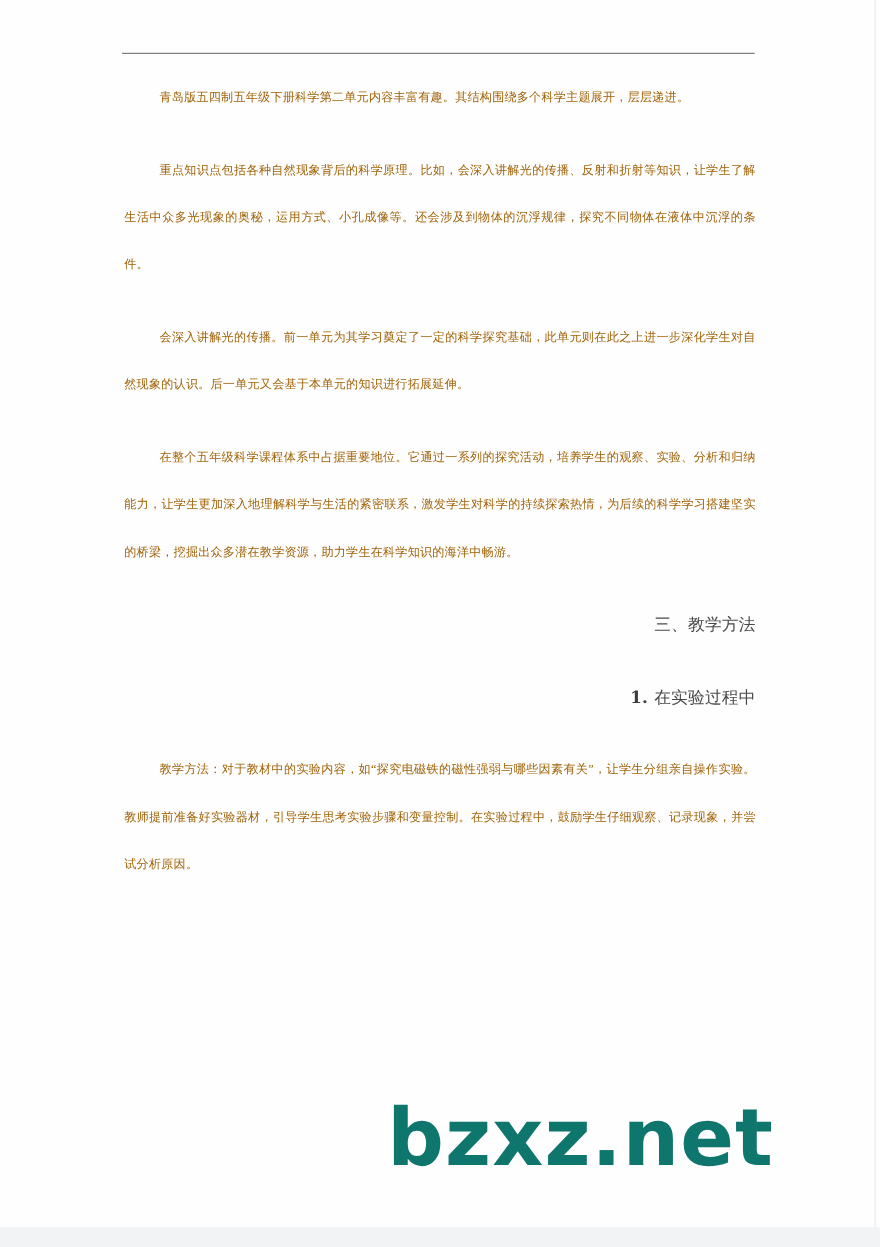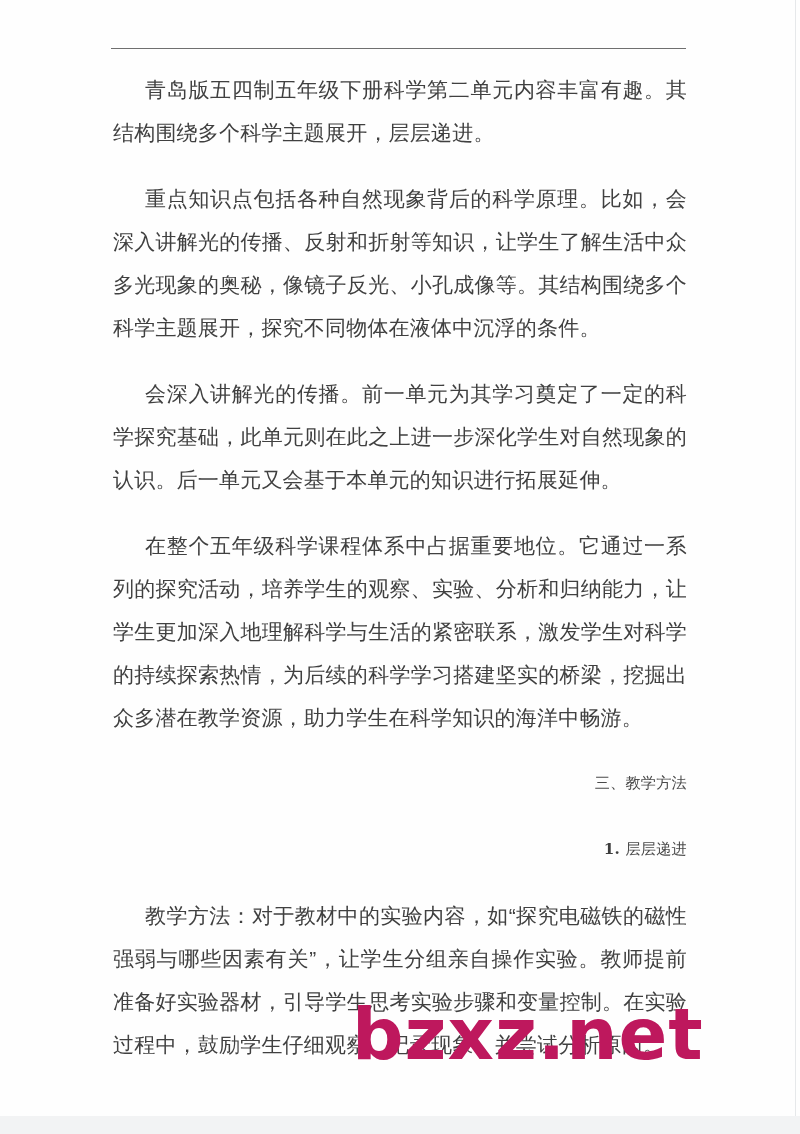--- a/index.html
+++ b/index.html
@@ -57,28 +57,28 @@
   
   .content {
     position: absolute;
     left: 113px;
     top: 68px;
     width: 574px;
   }
 
   .para {
     margin: 0 0 23px 0;
-    font-size: 21px;
+    font-size: 11px;
     line-height: 43px;
-    color: #404040;
+    color: #a16207;
     text-align: justify;
     text-justify: inter-ideograph;
     text-indent: 32px;
     letter-spacing: 0.2px;
-    font-family: Liberation Sans, sans-serif;
+    font-family: Liberation Serif, serif;
   }
 
   .para:last-child {
     margin-bottom: 0;
   }
 
   .heading {
     margin: 0 0 23px 0;
     font-size: 15.2px;
     line-height: 43px;
@@ -99,46 +99,46 @@
 
   
   .watermark {
     position: absolute;
     left: 352px;
     top: 998px;
     font-family: "DejaVu Sans", "Liberation Sans", sans-serif;
     font-size: 72px;
     font-weight: bold;
     letter-spacing: 1px;
-    color: #be185d;
+    color: #0f766e;
     line-height: 1;
     user-select: none;
     white-space: nowrap;
   }
 </style>
 </head>
 <body>
 
 <div class="page">
 
   <div class="header-rule"></div>
 
   <div class="content">
 
     <p class="para">青岛版五四制五年级下册科学第二单元内容丰富有趣。其结构围绕多个科学主题展开，层层递进。</p>
 
-    <p class="para">重点知识点包括各种自然现象背后的科学原理。比如，会深入讲解光的传播、反射和折射等知识，让学生了解生活中众多光现象的奥秘，像镜子反光、小孔成像等。其结构围绕多个科学主题展开，探究不同物体在液体中沉浮的条件。</p>
+    <p class="para">重点知识点包括各种自然现象背后的科学原理。比如，会深入讲解光的传播、反射和折射等知识，让学生了解生活中众多光现象的奥秘，运用方式、小孔成像等。还会涉及到物体的沉浮规律，探究不同物体在液体中沉浮的条件。</p>
 
     <p class="para">会深入讲解光的传播。前一单元为其学习奠定了一定的科学探究基础，此单元则在此之上进一步深化学生对自然现象的认识。后一单元又会基于本单元的知识进行拓展延伸。</p>
 
     <p class="para">在整个五年级科学课程体系中占据重要地位。它通过一系列的探究活动，培养学生的观察、实验、分析和归纳能力，让学生更加深入地理解科学与生活的紧密联系，激发学生对科学的持续探索热情，为后续的科学学习搭建坚实的桥梁，挖掘出众多潜在教学资源，助力学生在科学知识的海洋中畅游。</p>
 
     <p class="heading gap-before-section">三、教学方法</p>
 
-    <p class="heading"><span class="heading-num">1. </span><span>层层递进</span></p>
+    <p class="heading"><span class="heading-num">1. </span><span>在实验过程中</span></p>
 
     <p class="para">教学方法：对于教材中的实验内容，如“探究电磁铁的磁性强弱与哪些因素有关”，让学生分组亲自操作实验。教师提前准备好实验器材，引导学生思考实验步骤和变量控制。在实验过程中，鼓励学生仔细观察、记录现象，并尝试分析原因。</p>
 
 
   </div>
 
   <div class="watermark">bzxz.net</div>
 
   <div class="page-edge-right"></div>
   <div class="page-edge-bottom-line"></div>

